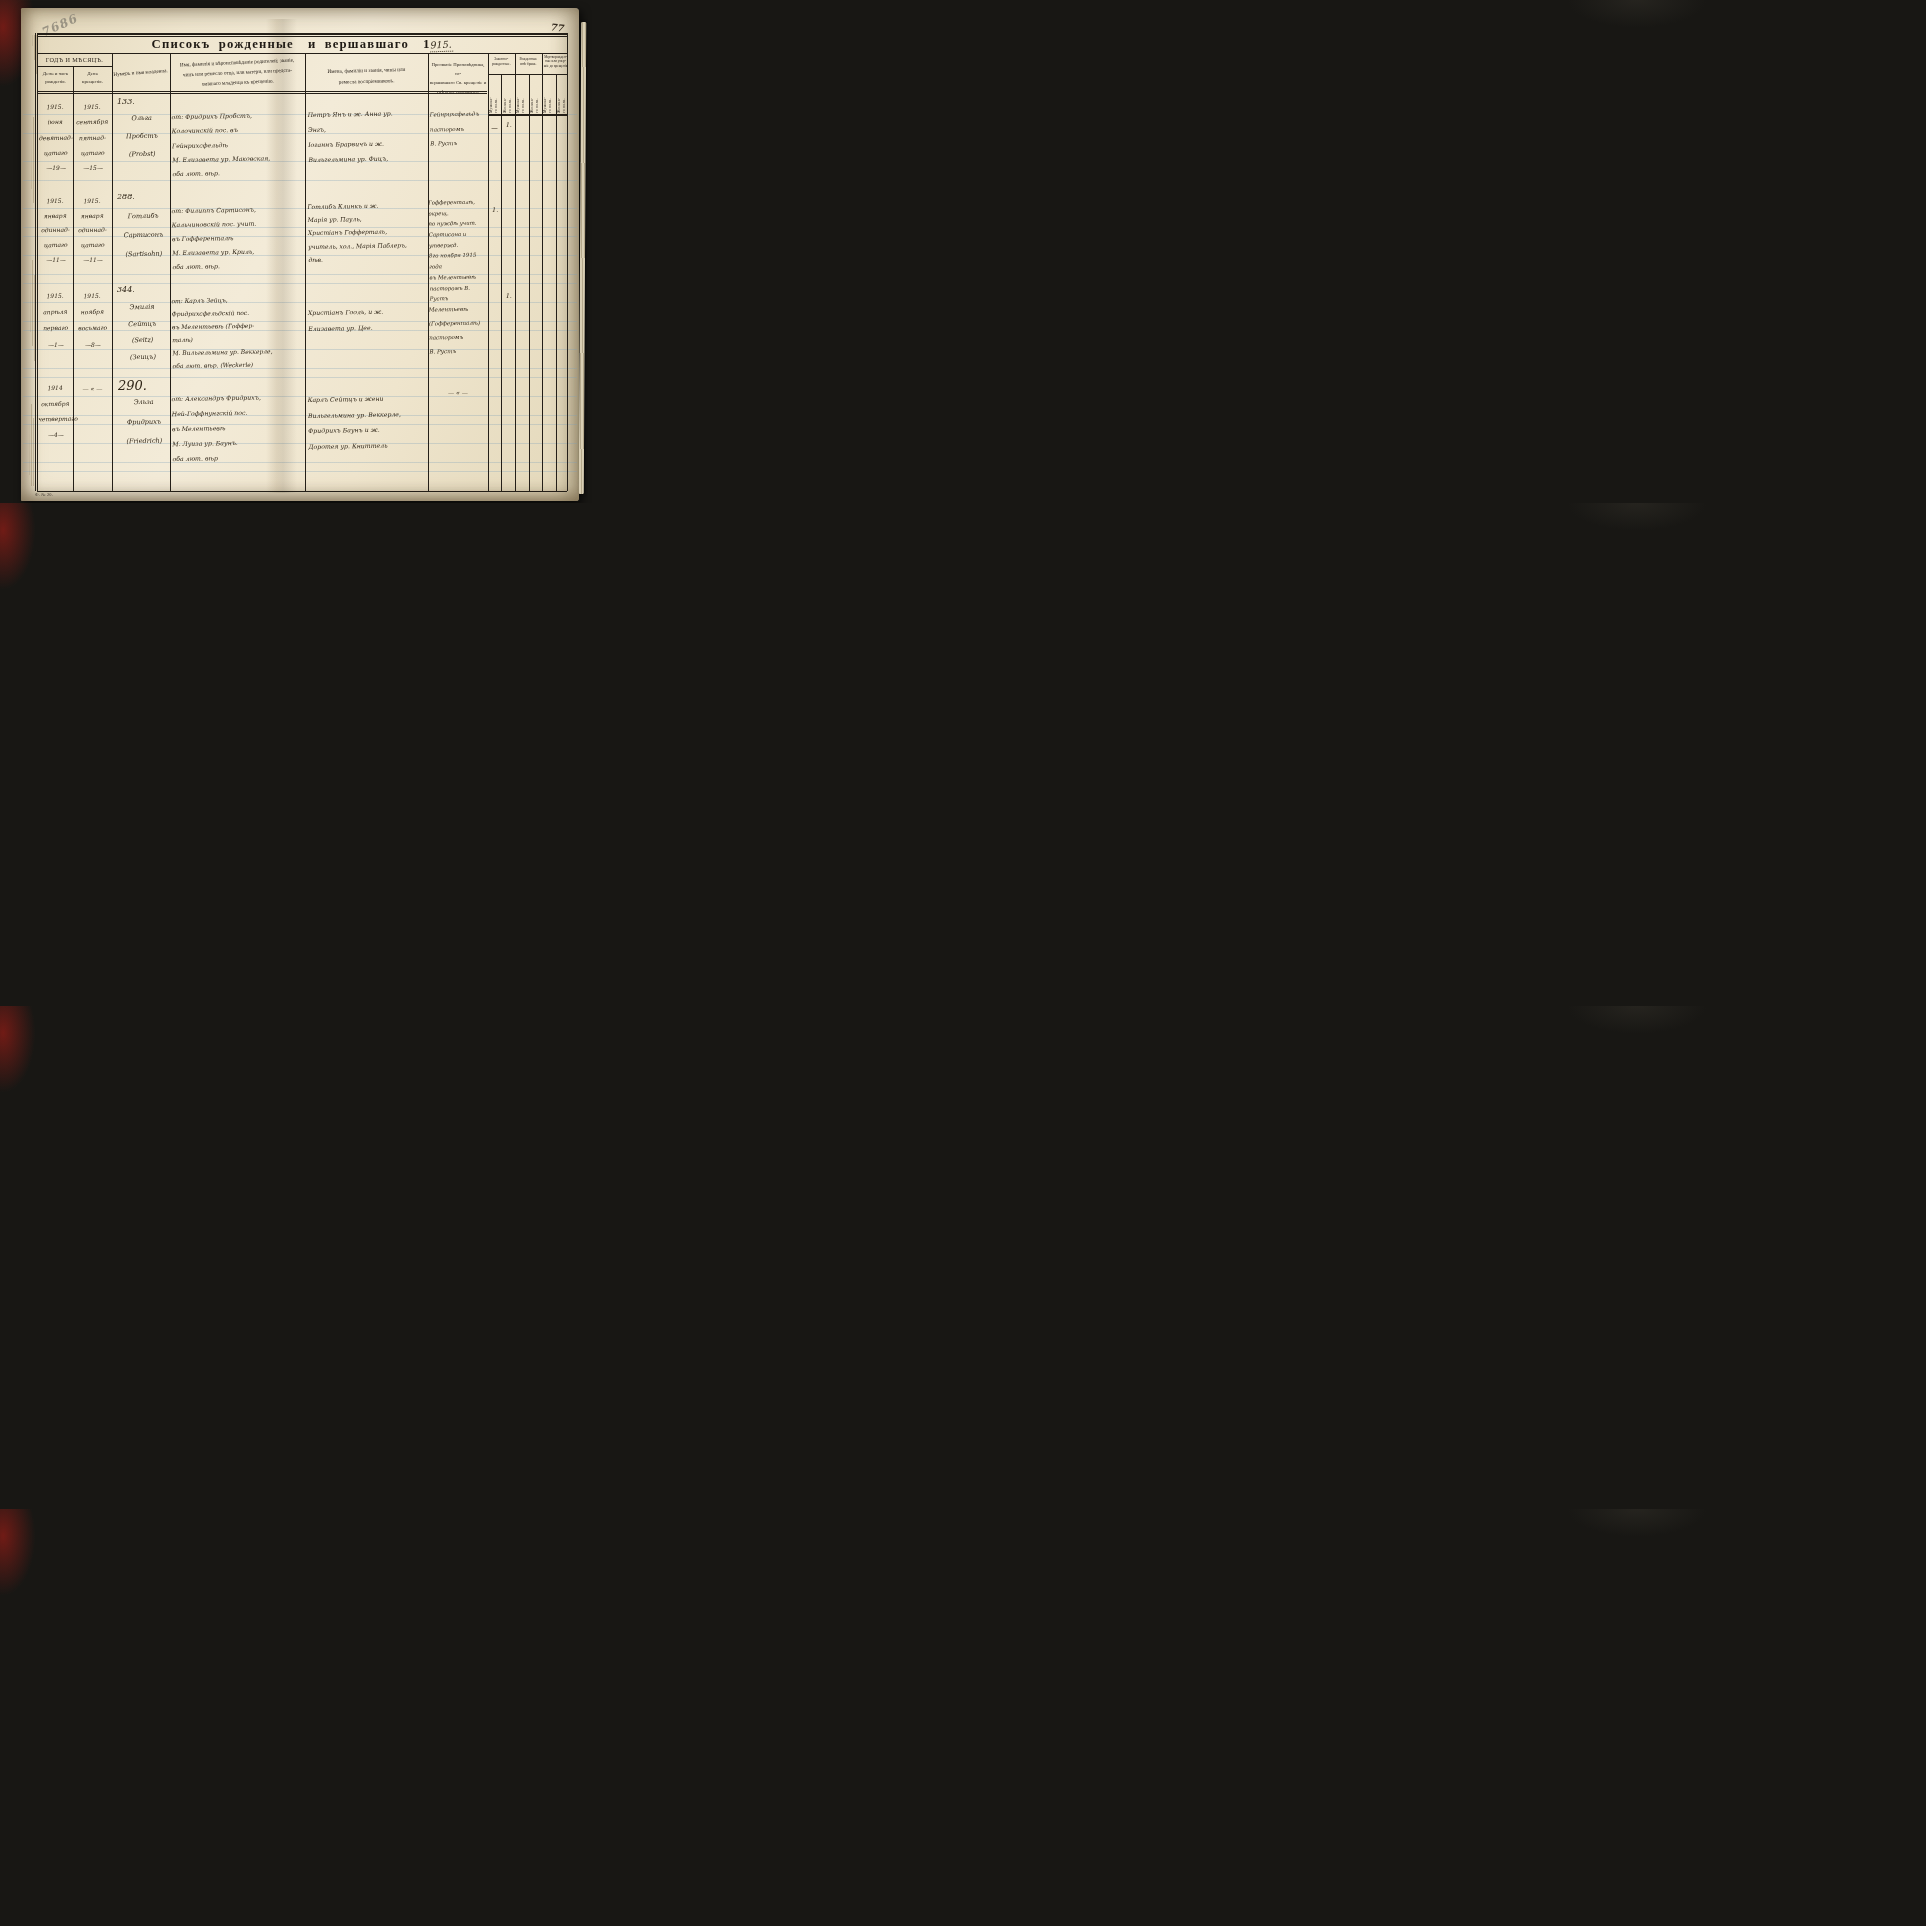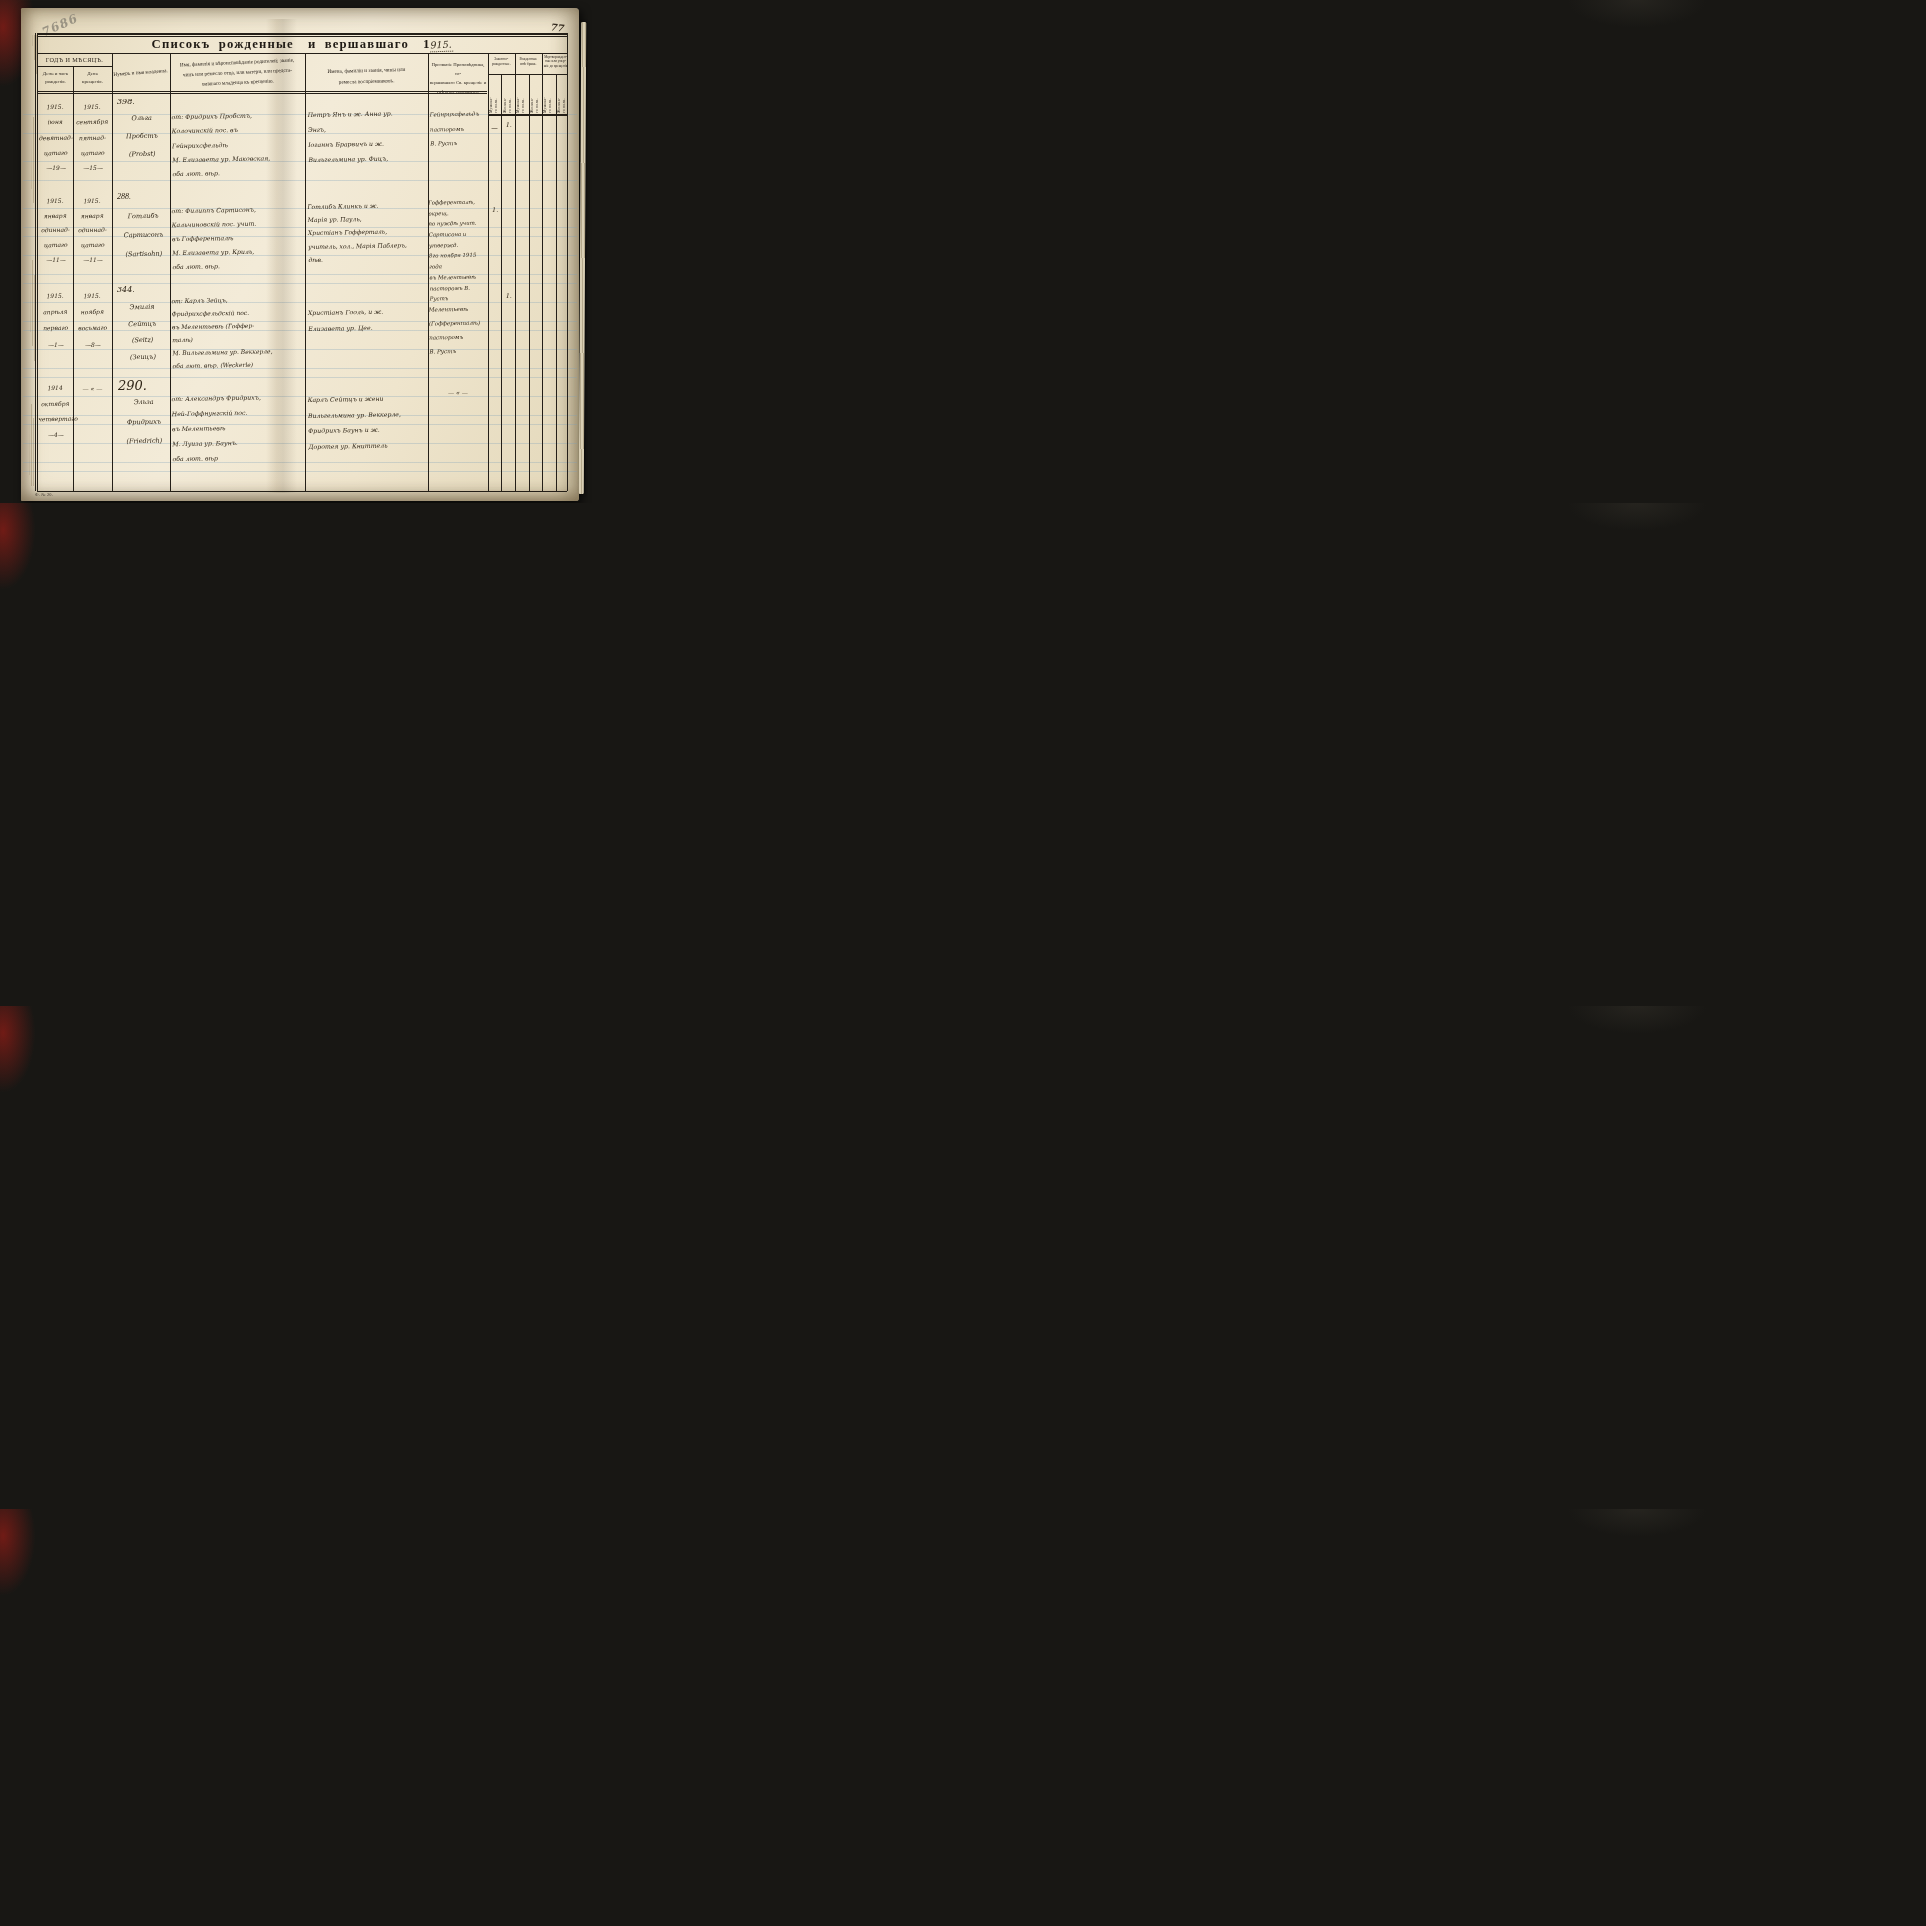--- a/index.html
+++ b/index.html
@@ -155,21 +155,21 @@
   <div class="cell hw" style="left:17.7px;top:91px;width:33px;text-align:center;font-size:6px;line-height:2.55em;transform:rotate(-1deg);">1915.
 іюня
 девятнад-
 цатаго
 —19—</div>
   <div class="cell hw" style="left:53px;top:91px;width:37px;text-align:center;font-size:6px;line-height:2.55em;transform:rotate(-1deg);">1915.
 сентября
 пятнад-
 цатаго
 —15—</div>
-  <div class="cell hw" style="left:96px;top:89px;font-size:8px;">398.</div>
+  <div class="cell hw" style="left:96px;top:89px;font-size:8px;">133.</div>
   <div class="cell hw" style="left:94px;top:101px;width:54px;text-align:center;font-size:6.5px;line-height:2.8em;transform:rotate(-1deg);">Ольга
 Пробстъ
 (Probst)</div>
   <div class="cell hw" style="left:151px;top:101px;width:133px;font-size:6.2px;line-height:2.3em;transform:rotate(-1deg);">от: Фридрихъ Пробстъ,
 Колочинскій пос. въ
 Гейнрихсфельдѣ
 М. Елизавета ур. Маковская,
 оба лют. вѣр.</div>
   <div class="cell hw" style="left:287px;top:99px;width:120px;font-size:6.2px;line-height:2.4em;transform:rotate(-1deg);">Петръ Янъ и ж. Анна ур.
 Энгъ,
@@ -184,21 +184,21 @@
   <div class="cell hw" style="left:17.7px;top:186px;width:33px;text-align:center;font-size:6px;line-height:2.45em;transform:rotate(-1deg);">1915.
 января
 одиннад-
 цатаго
 —11—</div>
   <div class="cell hw" style="left:53px;top:186px;width:37px;text-align:center;font-size:6px;line-height:2.45em;transform:rotate(-1deg);">1915.
 января
 одиннад-
 цатаго
 —11—</div>
-  <div class="cell hw" style="left:96px;top:184px;font-size:8px;font-family:Liberation Serif, serif;">288.</div>
+  <div class="cell hw" style="left:96px;top:184px;font-size:8px;">288.</div>
   <div class="cell hw" style="left:94px;top:199px;width:57px;text-align:center;font-size:6.5px;line-height:2.9em;transform:rotate(-1deg);">Готлибъ
 Сартисонъ
 (Sartisohn)</div>
   <div class="cell hw" style="left:151px;top:195px;width:133px;font-size:6.2px;line-height:2.25em;transform:rotate(-1deg);">от: Филиппъ Сартисонъ,
 Кальчиновскій пос. учит.
 въ Гофференталѣ
 М. Елизавета ур. Криль,
 оба лют. вѣр.</div>
   <div class="cell hw" style="left:287px;top:191px;width:121px;font-size:6px;line-height:2.2em;transform:rotate(-1deg);">Готлибъ Клинкъ и ж.
 Марія ур. Пауль,

